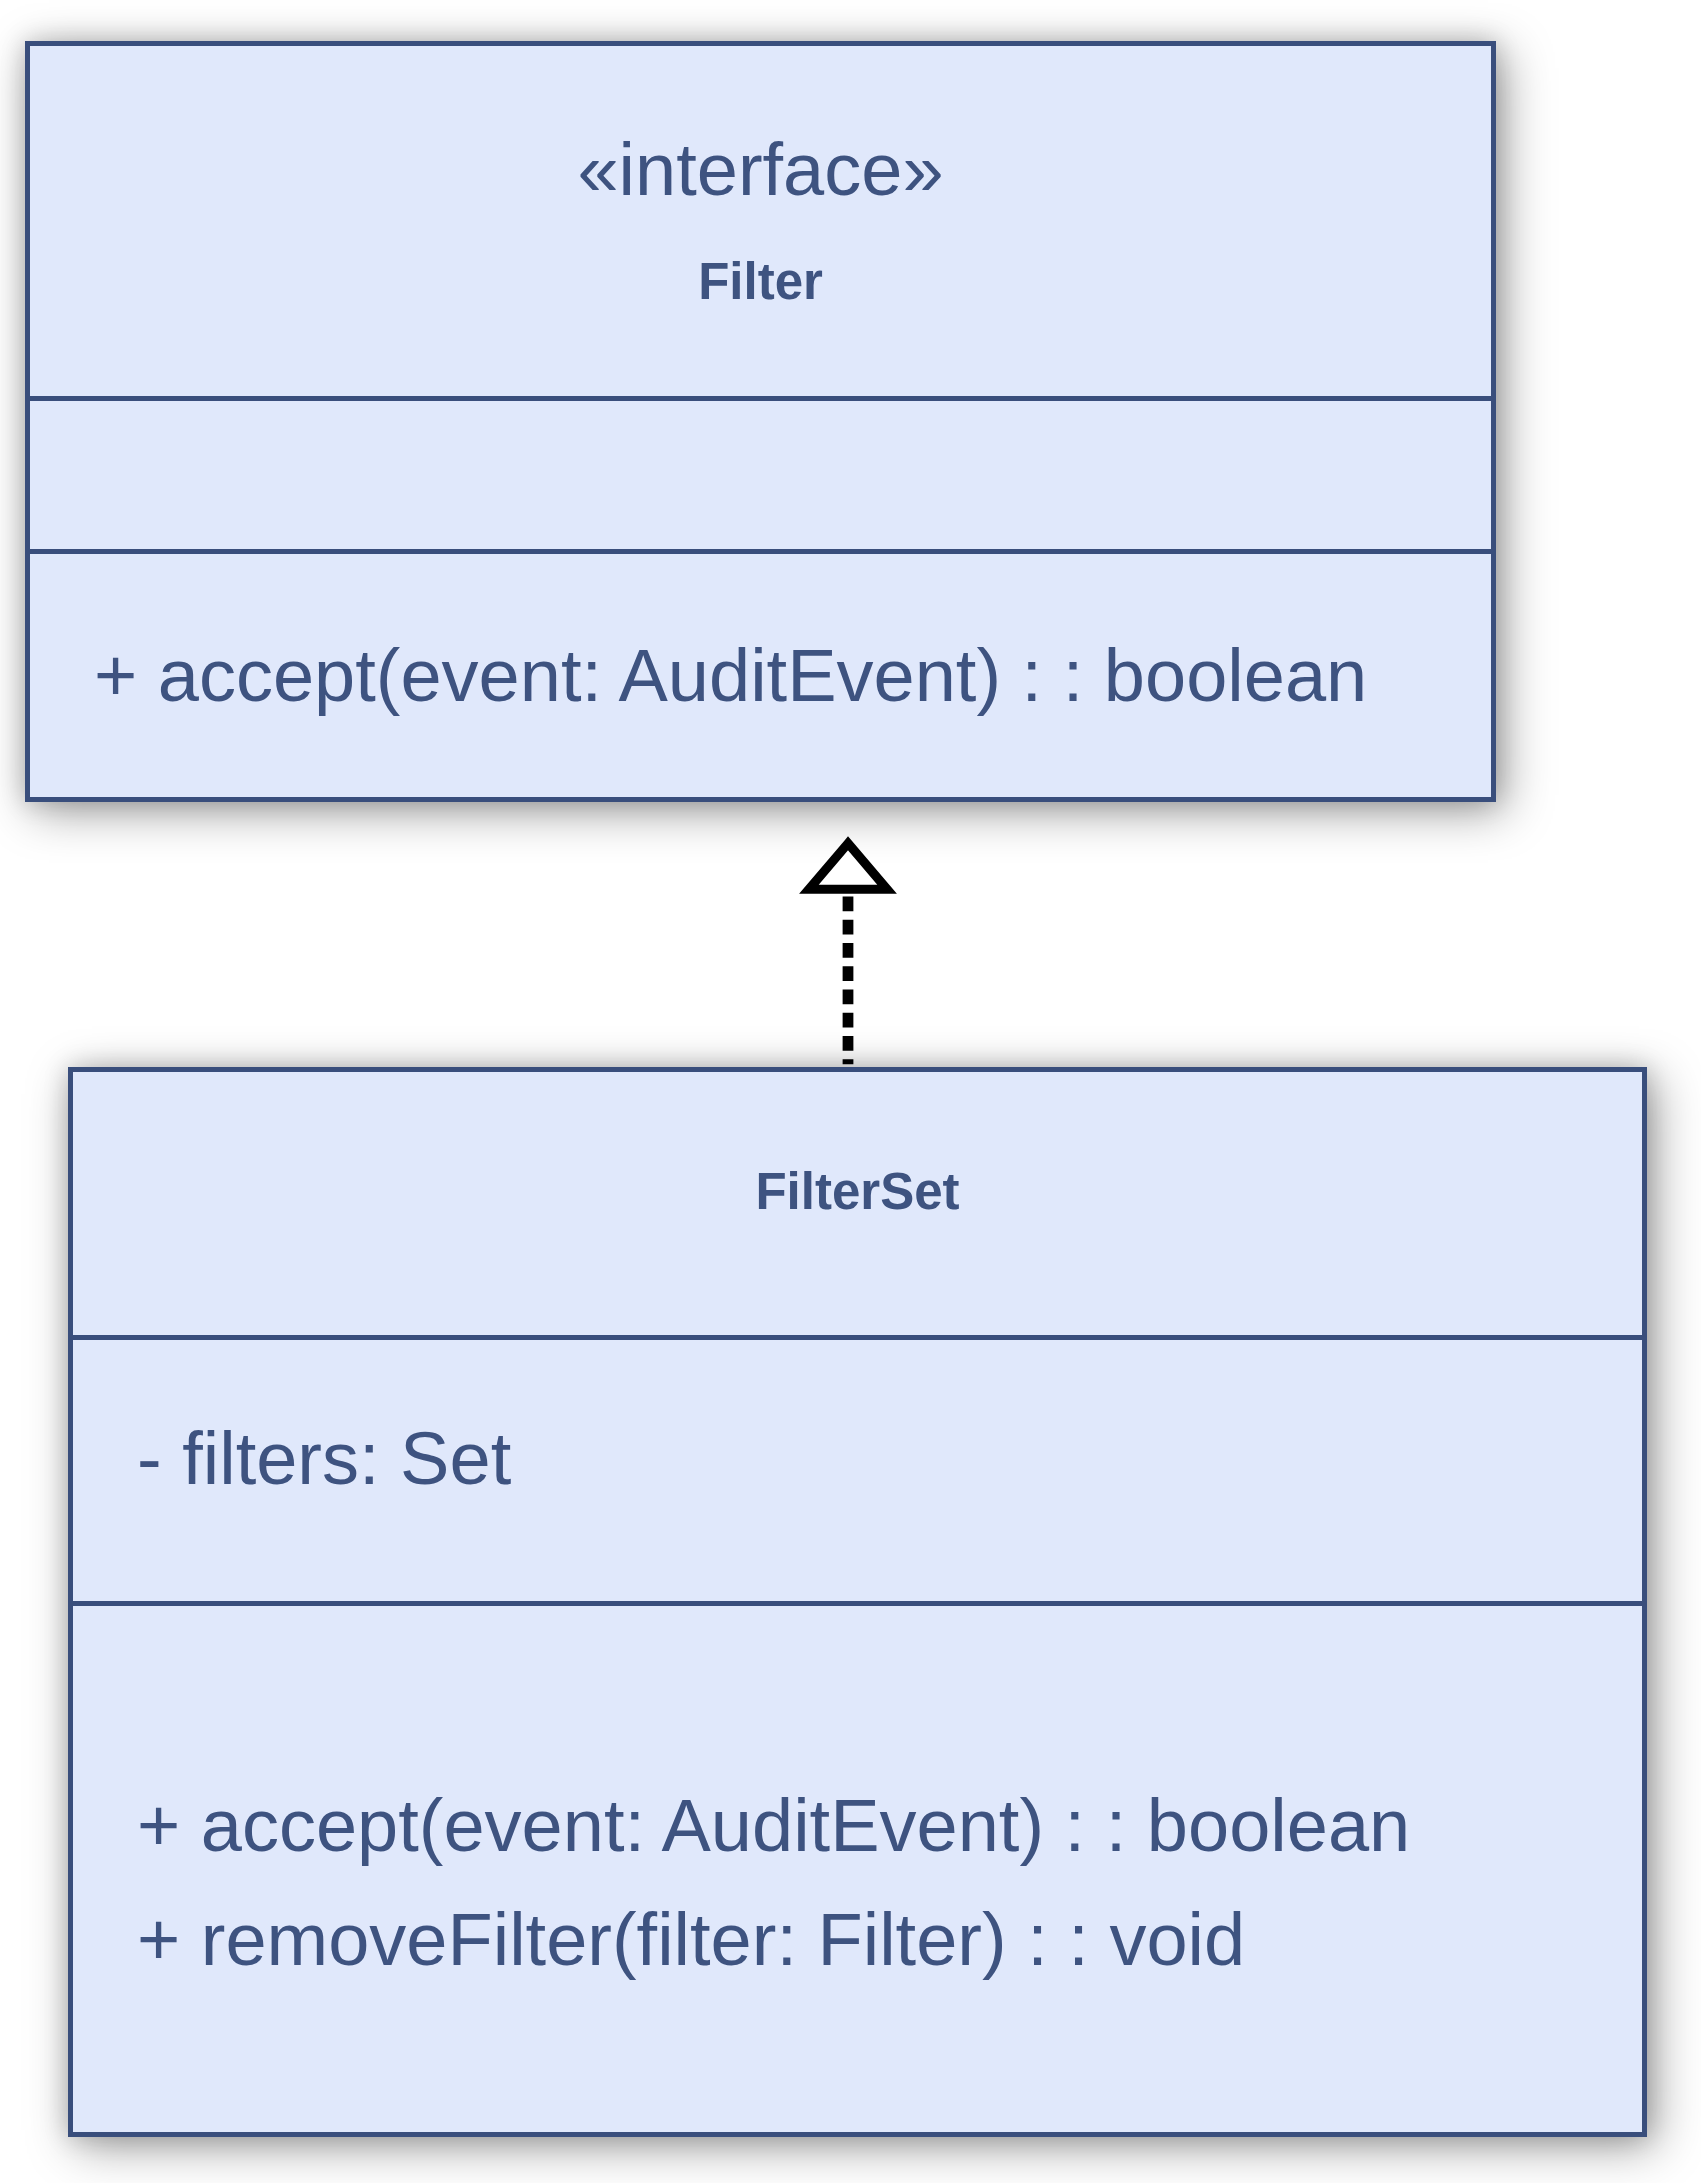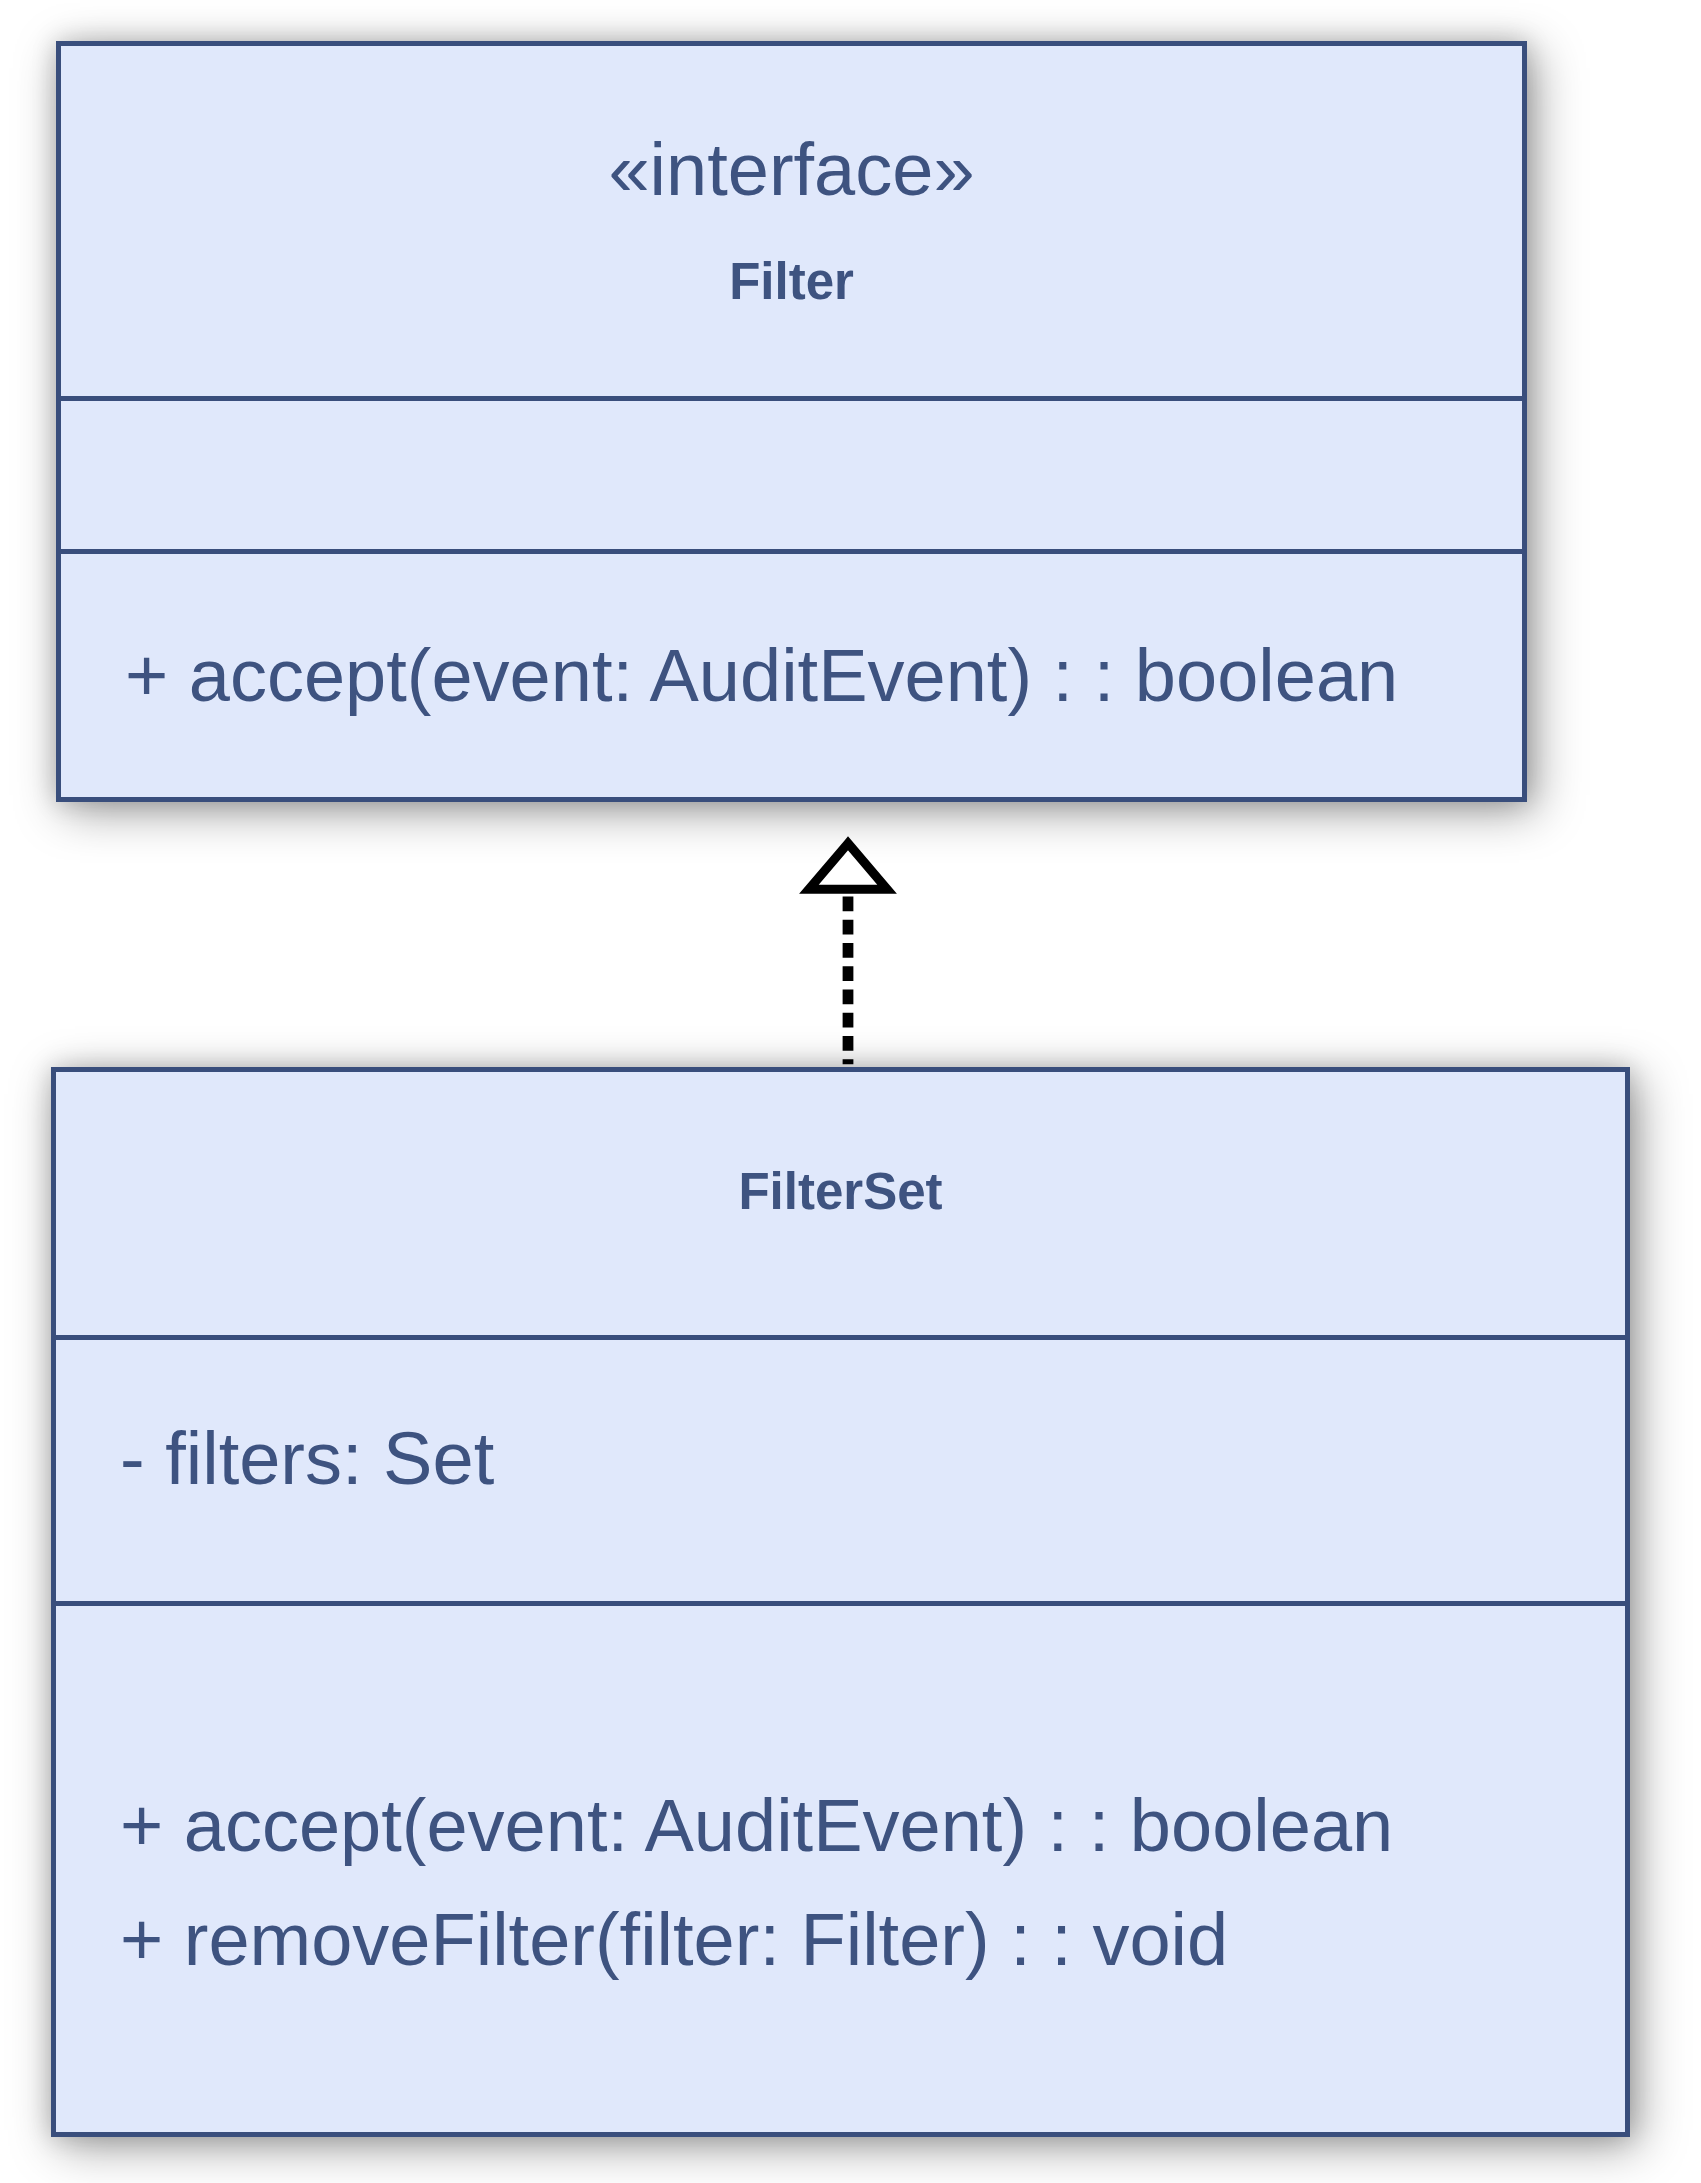--- a/index.html
+++ b/index.html
@@ -59,37 +59,37 @@
     position: absolute;
     left: 797px;
     top: 834px;
   }
   #realization-arrow line { stroke: var(--arrow, #000000); }
   #realization-arrow polygon { stroke: var(--arrow, #000000); }
 </style>
 </head>
 <body>
 
-<div class="uml-class" style="left:56px; top:41px; width:1471px; height:761px;">
+<div class="uml-class" style="left:25px; top:41px; width:1471px; height:761px;">
   <div class="comp title" style="height:350px; padding-top:10.2px;">
     <div class="stereotype">«interface»</div>
     <div class="class-name">Filter</div>
   </div>
   <div class="comp divided" style="height:129px;"></div>
   <div class="comp divided members" style="flex:1;">
     <div class="member">+ accept(event: AuditEvent) : : boolean</div>
   </div>
 </div>
 
 <svg id="realization-arrow" width="102" height="234" viewBox="0 0 180 412">
   <line x1="90" y1="110" x2="90" y2="406" stroke-width="19" stroke-dasharray="26 15"></line>
   <polygon points="90,16 21,97 159,97" fill="#ffffff" stroke-width="16"></polygon>
 </svg>
 
-<div class="uml-class" style="left:51px; top:1067px; width:1579px; height:1070px;">
+<div class="uml-class" style="left:68px; top:1067px; width:1579px; height:1070px;">
   <div class="comp title" style="height:239px;">
     <div class="class-name">FilterSet</div>
   </div>
   <div class="comp divided members" style="height:242px;">
     <div class="member">- filters: Set</div>
   </div>
   <div class="comp divided members" style="flex:1; padding-top:27px;">
     <div class="member">+ accept(event: AuditEvent) : : boolean</div>
     <div class="member">+ removeFilter(filter: Filter) : : void</div>
   </div>

